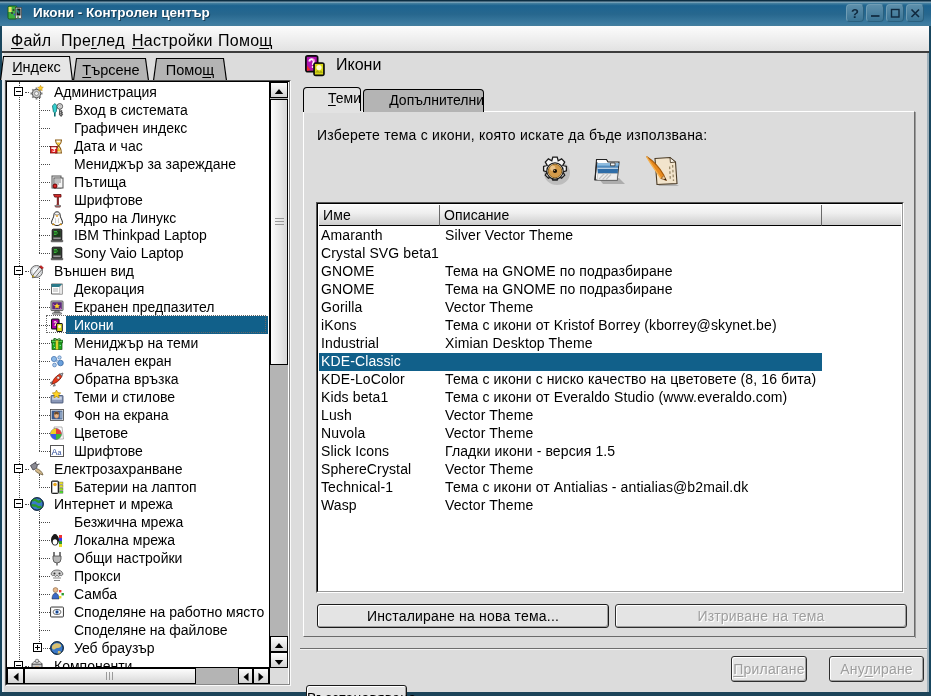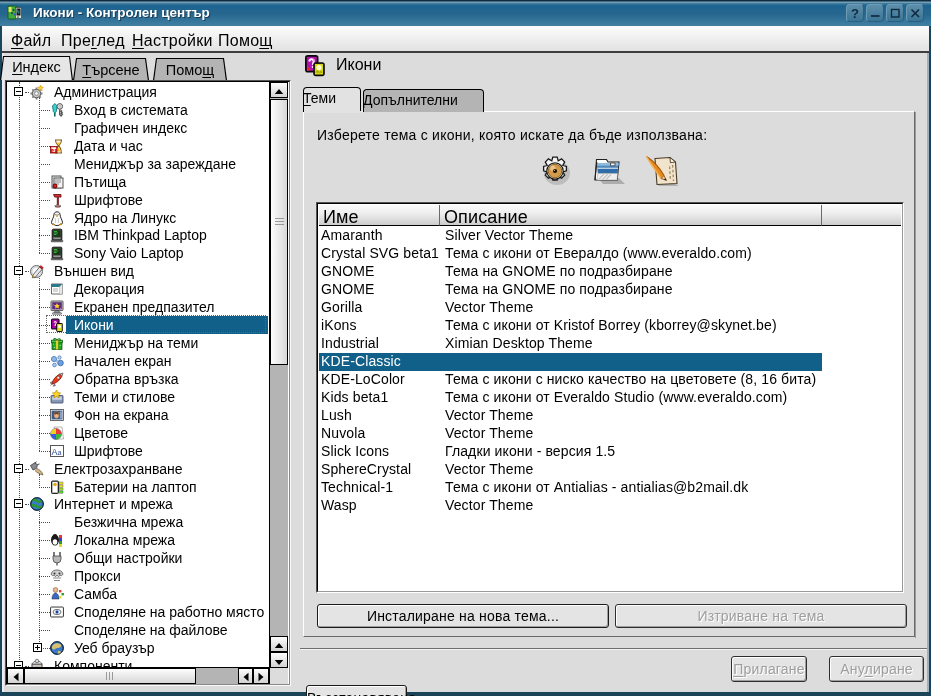--- a/index.html
+++ b/index.html
@@ -44,28 +44,28 @@
 .sthumbh{position:absolute;background:linear-gradient(180deg,#fdfdfd,#d8d8d8);border:1px solid #000}
 .grips{position:absolute;display:flex;gap:2px}
 .grips i{display:block;background:#9a9a9a}
 
 #rptitle{position:absolute;left:336px;top:56px;font-size:16px;color:#000}
 #rpicon{position:absolute;left:304px;top:54px}
 
 #pane{position:absolute;left:303px;top:111px;width:612px;height:526px;background:#dcdcdc;
  border-top:1px solid #fff;border-left:1px solid #fff;border-right:1px solid #6a6a6a;border-bottom:1px solid #6a6a6a}
 #pane:after{content:"";position:absolute;right:-2px;top:0;bottom:-2px;width:1px;background:#9a9a9a}
-.rtab{position:absolute;font-size:14px;color:#000;text-align:left}
+.rtab{position:absolute;font-size:14px;color:#000;text-align:right}
 #lbl{position:absolute;left:317px;top:127px;font-size:14px;letter-spacing:.24px;color:#000}
 
 #tbl{position:absolute;left:316px;top:202px;width:588px;height:391px;background:#fff;
  border:1px solid #545454;border-right-color:#fff;border-bottom-color:#fff}
 #tbl:before{content:"";position:absolute;inset:0;border:1px solid #000;border-right-color:#999;border-bottom-color:#999;z-index:10;pointer-events:none}
 .th{position:absolute;top:2px;height:21px;background:linear-gradient(180deg,#fafafa 0%,#efefef 40%,#cdcdcd 100%);
- border-right:1px solid #6a6a6a;border-bottom:1px solid #000;font-size:18px;letter-spacing:.12px;color:#000}
+ border-right:1px solid #6a6a6a;border-bottom:1px solid #000;font-size:14px;letter-spacing:.12px;color:#000}
 .th span{position:absolute;left:4px;top:2px}
 .trw{position:absolute;left:2px;height:18px;font-size:14px;letter-spacing:.12px;color:#000;white-space:nowrap}
 .trw b{position:absolute;font-weight:normal}
 .trsel{background:#11608a;color:#fff}
 
 .btn{position:absolute;background:#e4e4e4;border:1px solid #1a1a1a;border-radius:3px;
  font-size:14px;letter-spacing:.2px;color:#000;text-align:center;
  box-shadow:inset 1px 1px 0 #fff, inset -1px -1px 0 #9e9e9e}
 .btn.dis{color:#9e9e9e;text-shadow:1px 1px 0 #fff;border-color:#2e2e2e}
 #sep{position:absolute;left:300px;right:4px;top:648px;height:2px;background:#6e6e6e;border-bottom:1px solid #f4f4f4}
@@ -508,21 +508,20 @@
     </div>
 <div class="th" style="left:505px;width:79px;border-right:none">
       <span></span>
     </div>
 <div class="trw" style="top:24px;width:584px">
       <b style="left:2px">Amaranth</b>
       <b style="left:126px">Silver Vector Theme</b>
     </div>
 <div class="trw" style="top:42px;width:584px">
       <b style="left:2px">Crystal SVG beta1</b>
-      <b style="left:126px">Тема с икони от Евералдо (www.everaldo.com)</b>
     </div>
 <div class="trw" style="top:60px;width:584px">
       <b style="left:2px">GNOME</b>
       <b style="left:126px">Тема на GNOME по подразбиране</b>
     </div>
 <div class="trw" style="top:78px;width:584px">
       <b style="left:2px">GNOME</b>
       <b style="left:126px">Тема на GNOME по подразбиране</b>
     </div>
 <div class="trw" style="top:96px;width:584px">

